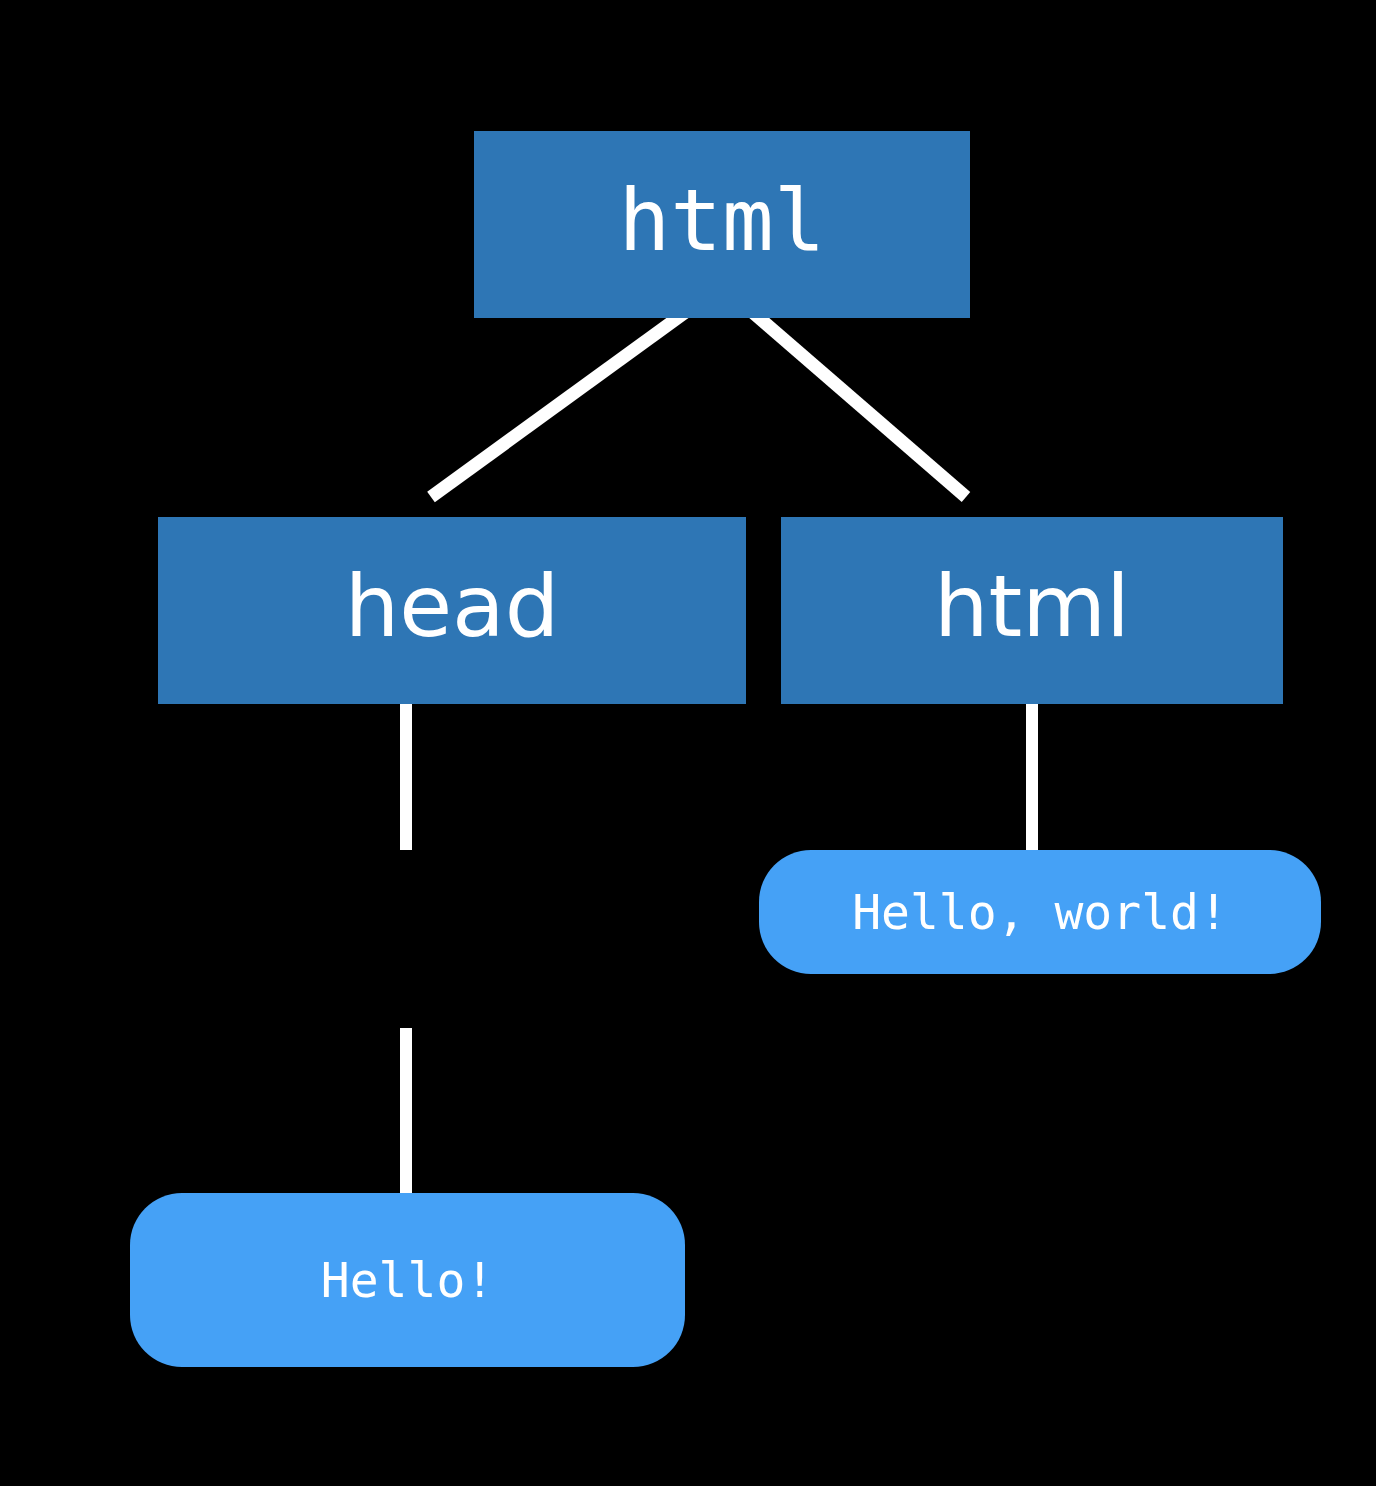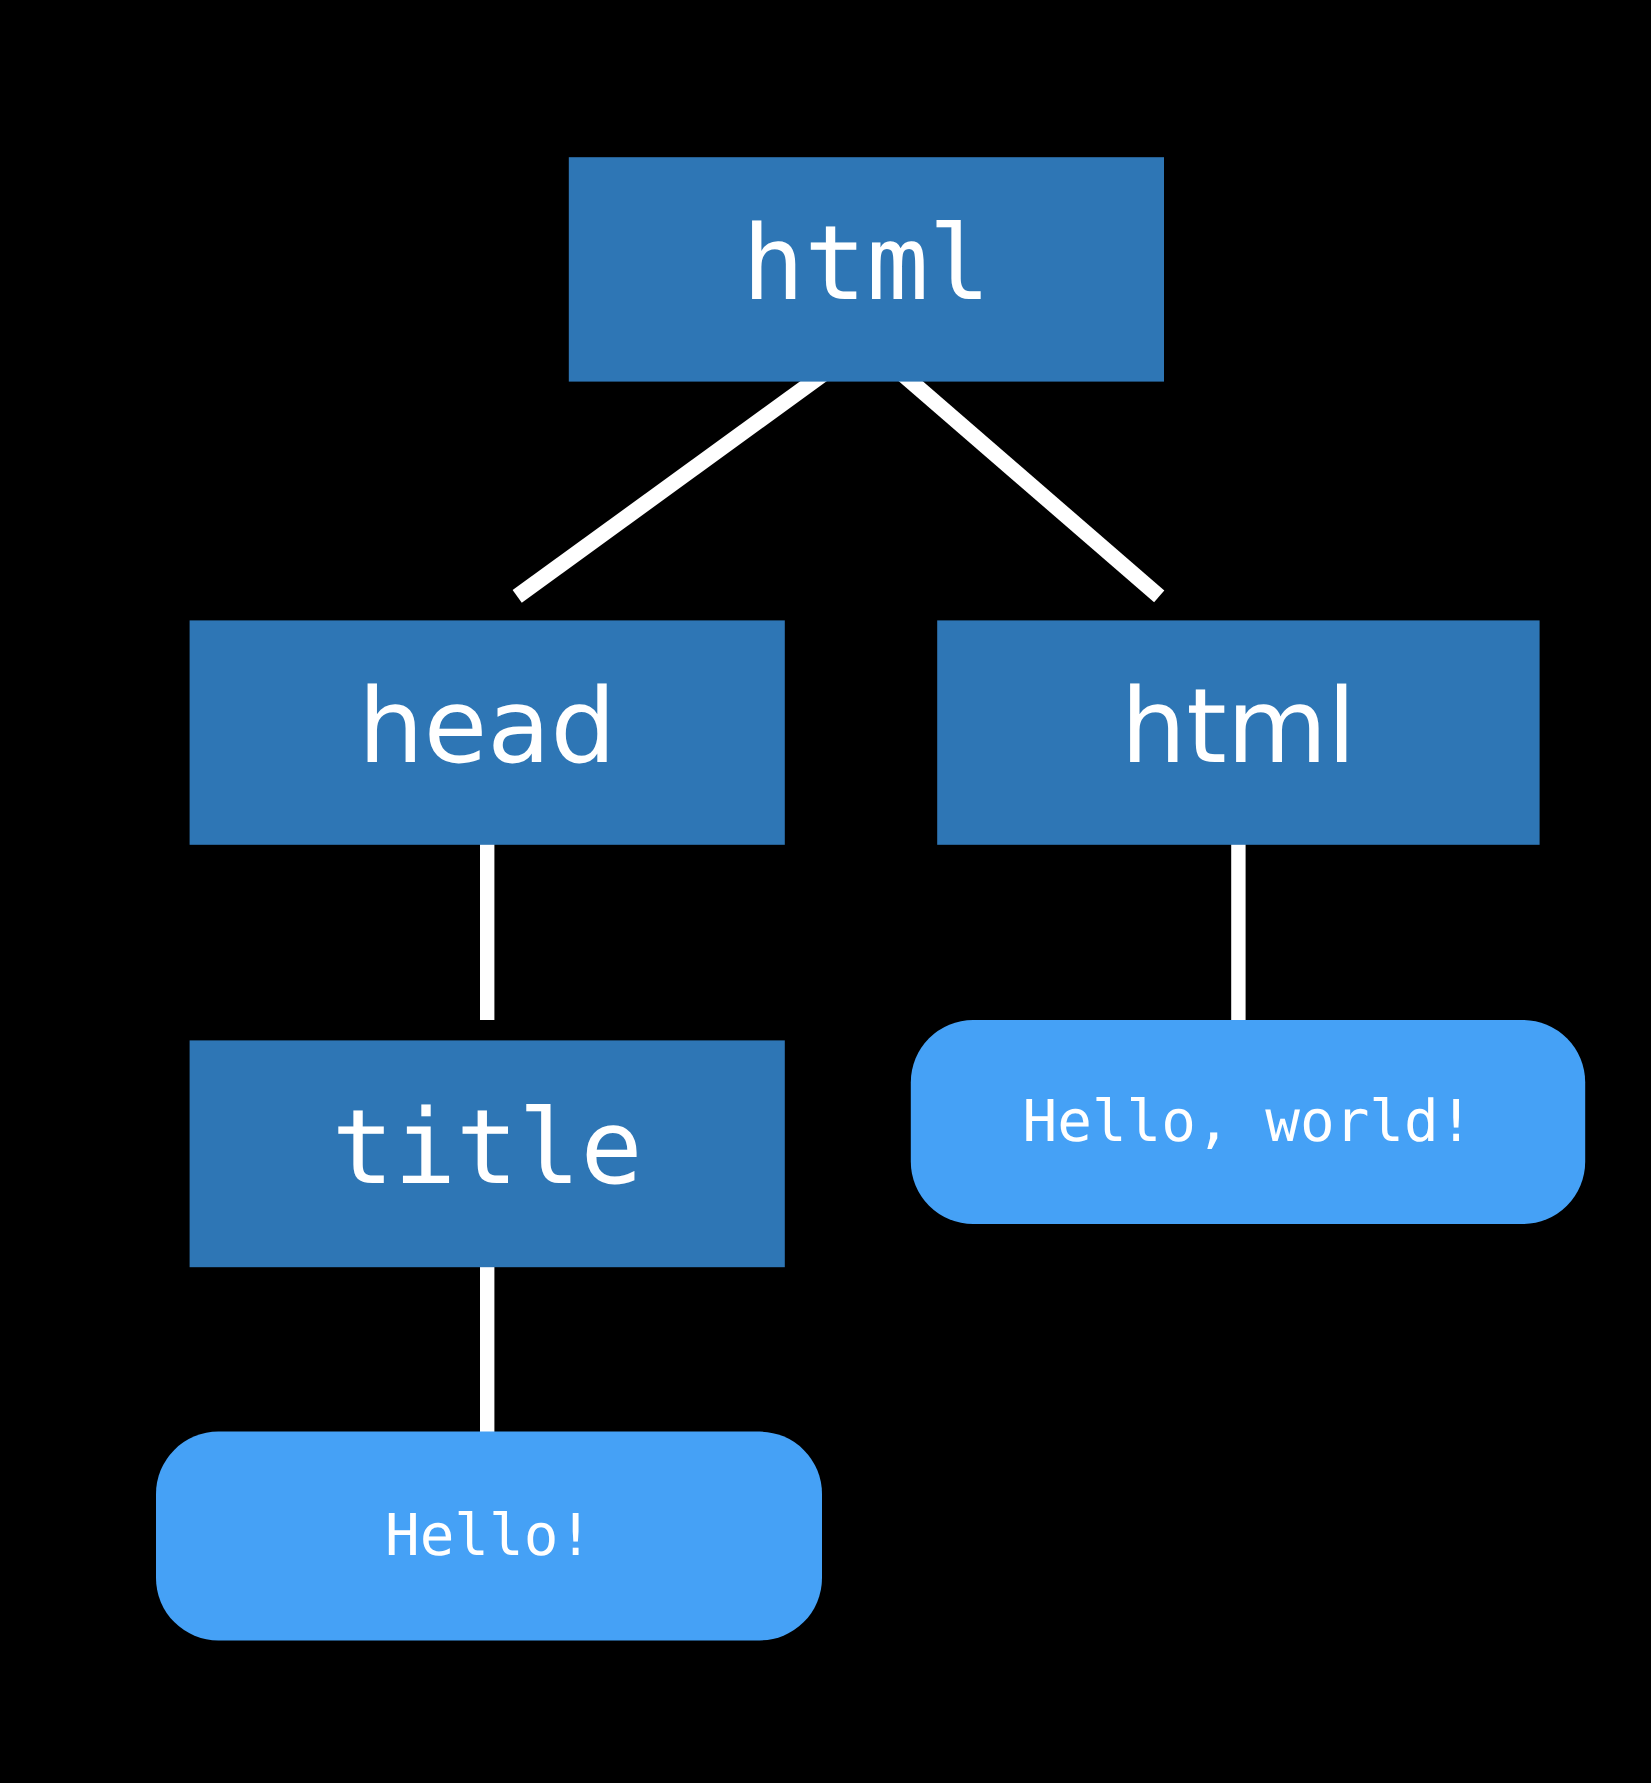--- a/index.html
+++ b/index.html
@@ -76,33 +76,30 @@
     <line class="diag" x1="727" y1="290" x2="966" y2="497"></line>
     <line x1="406" y1="676" x2="406" y2="850"></line>
     <line x1="406" y1="1028" x2="406" y2="1200"></line>
     <line x1="1032" y1="676" x2="1032" y2="858"></line>
   </svg>
 
   <div class="node rect" style="left:474px; top:107px; width:496px; height:187px;">
     <span class="label-mono">html</span>
   </div>
 
-  <div class="node rect" style="left:158px; top:493px; width:496px; height:187px;">
+  <div class="node rect" style="left:158px; top:493px; width:588px; height:187px;">
     <span class="label-sans">head</span>
   </div>
 
   <div class="node rect" style="left:781px; top:493px; width:502px; height:187px;">
     <span class="label-sans">html</span>
   </div>
 
-  <div class="node rect" style="left:158px; top:843px; width:496px; height:189px;">
-    <span class="label-mono">title</span>
-  </div>
 
-  <div class="node rounded" style="left:759px; top:850px; width:562px; height:170px;">
+  <div class="node rounded" style="left:759px; top:850px; width:562px; height:124px;">
     <span class="label-mono">Hello, world!</span>
   </div>
 
   <div class="node rounded" style="left:130px; top:1193px; width:555px; height:174px;">
     <span class="label-mono">Hello!</span>
   </div>
 
 </div>
 
 </body></html>

